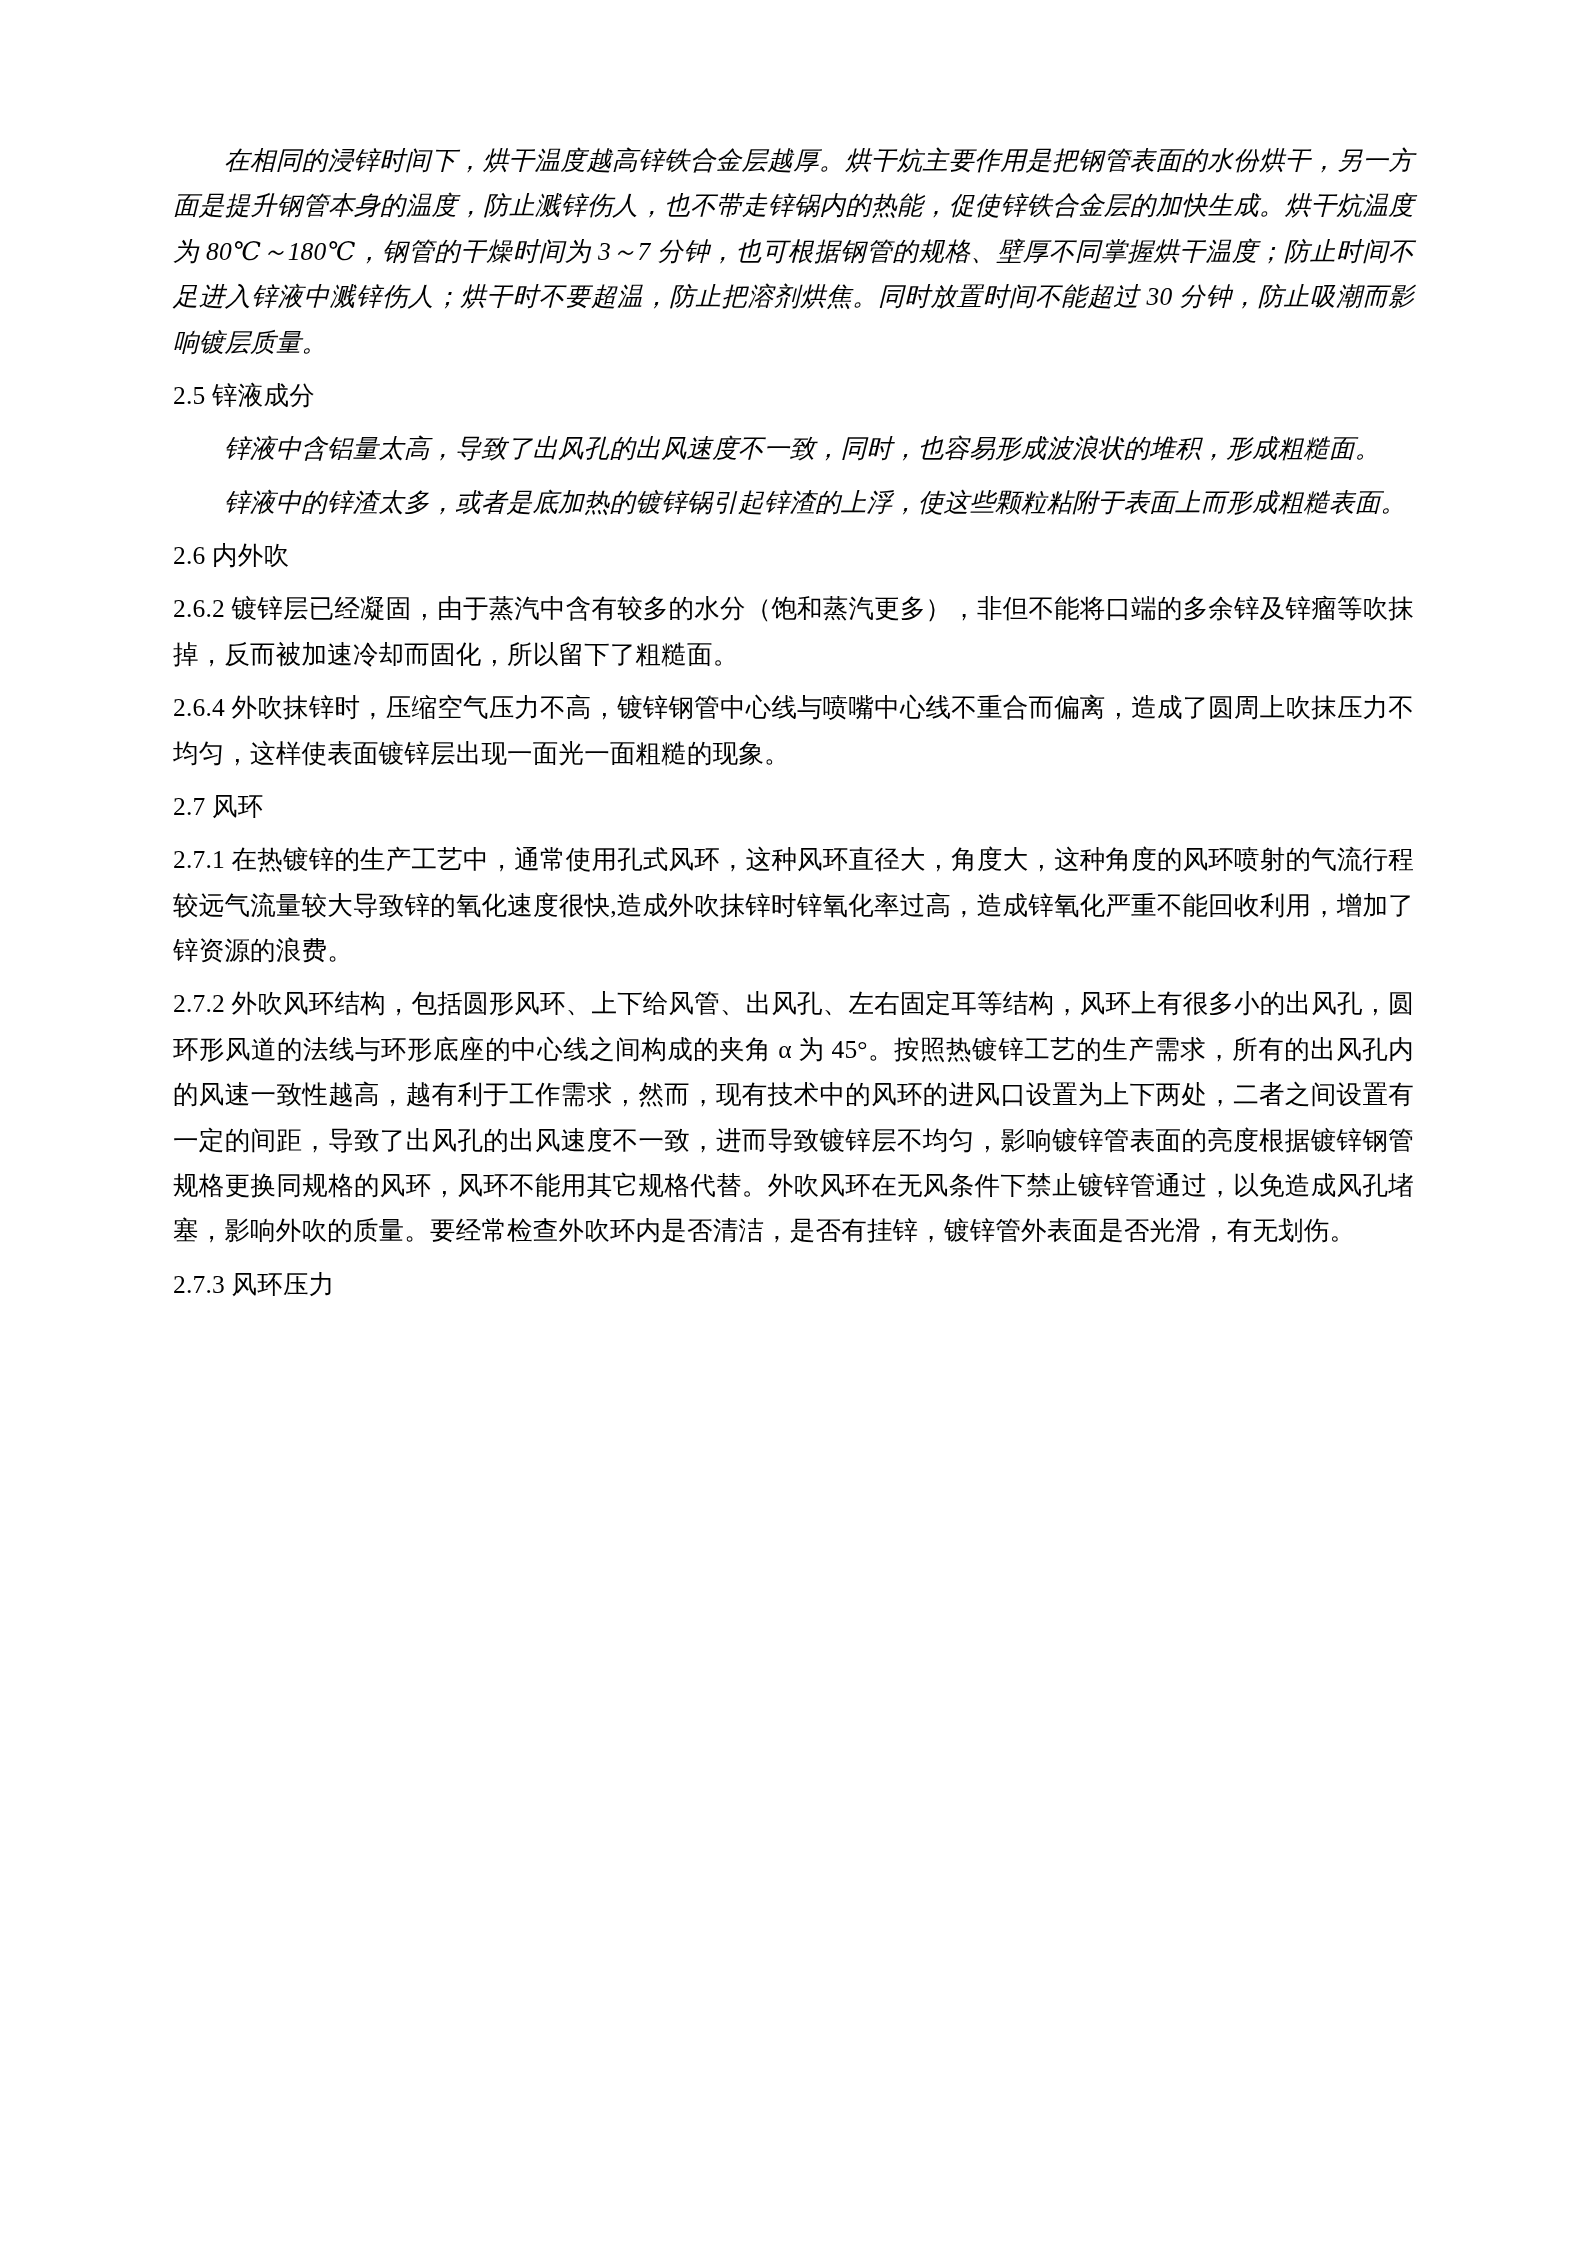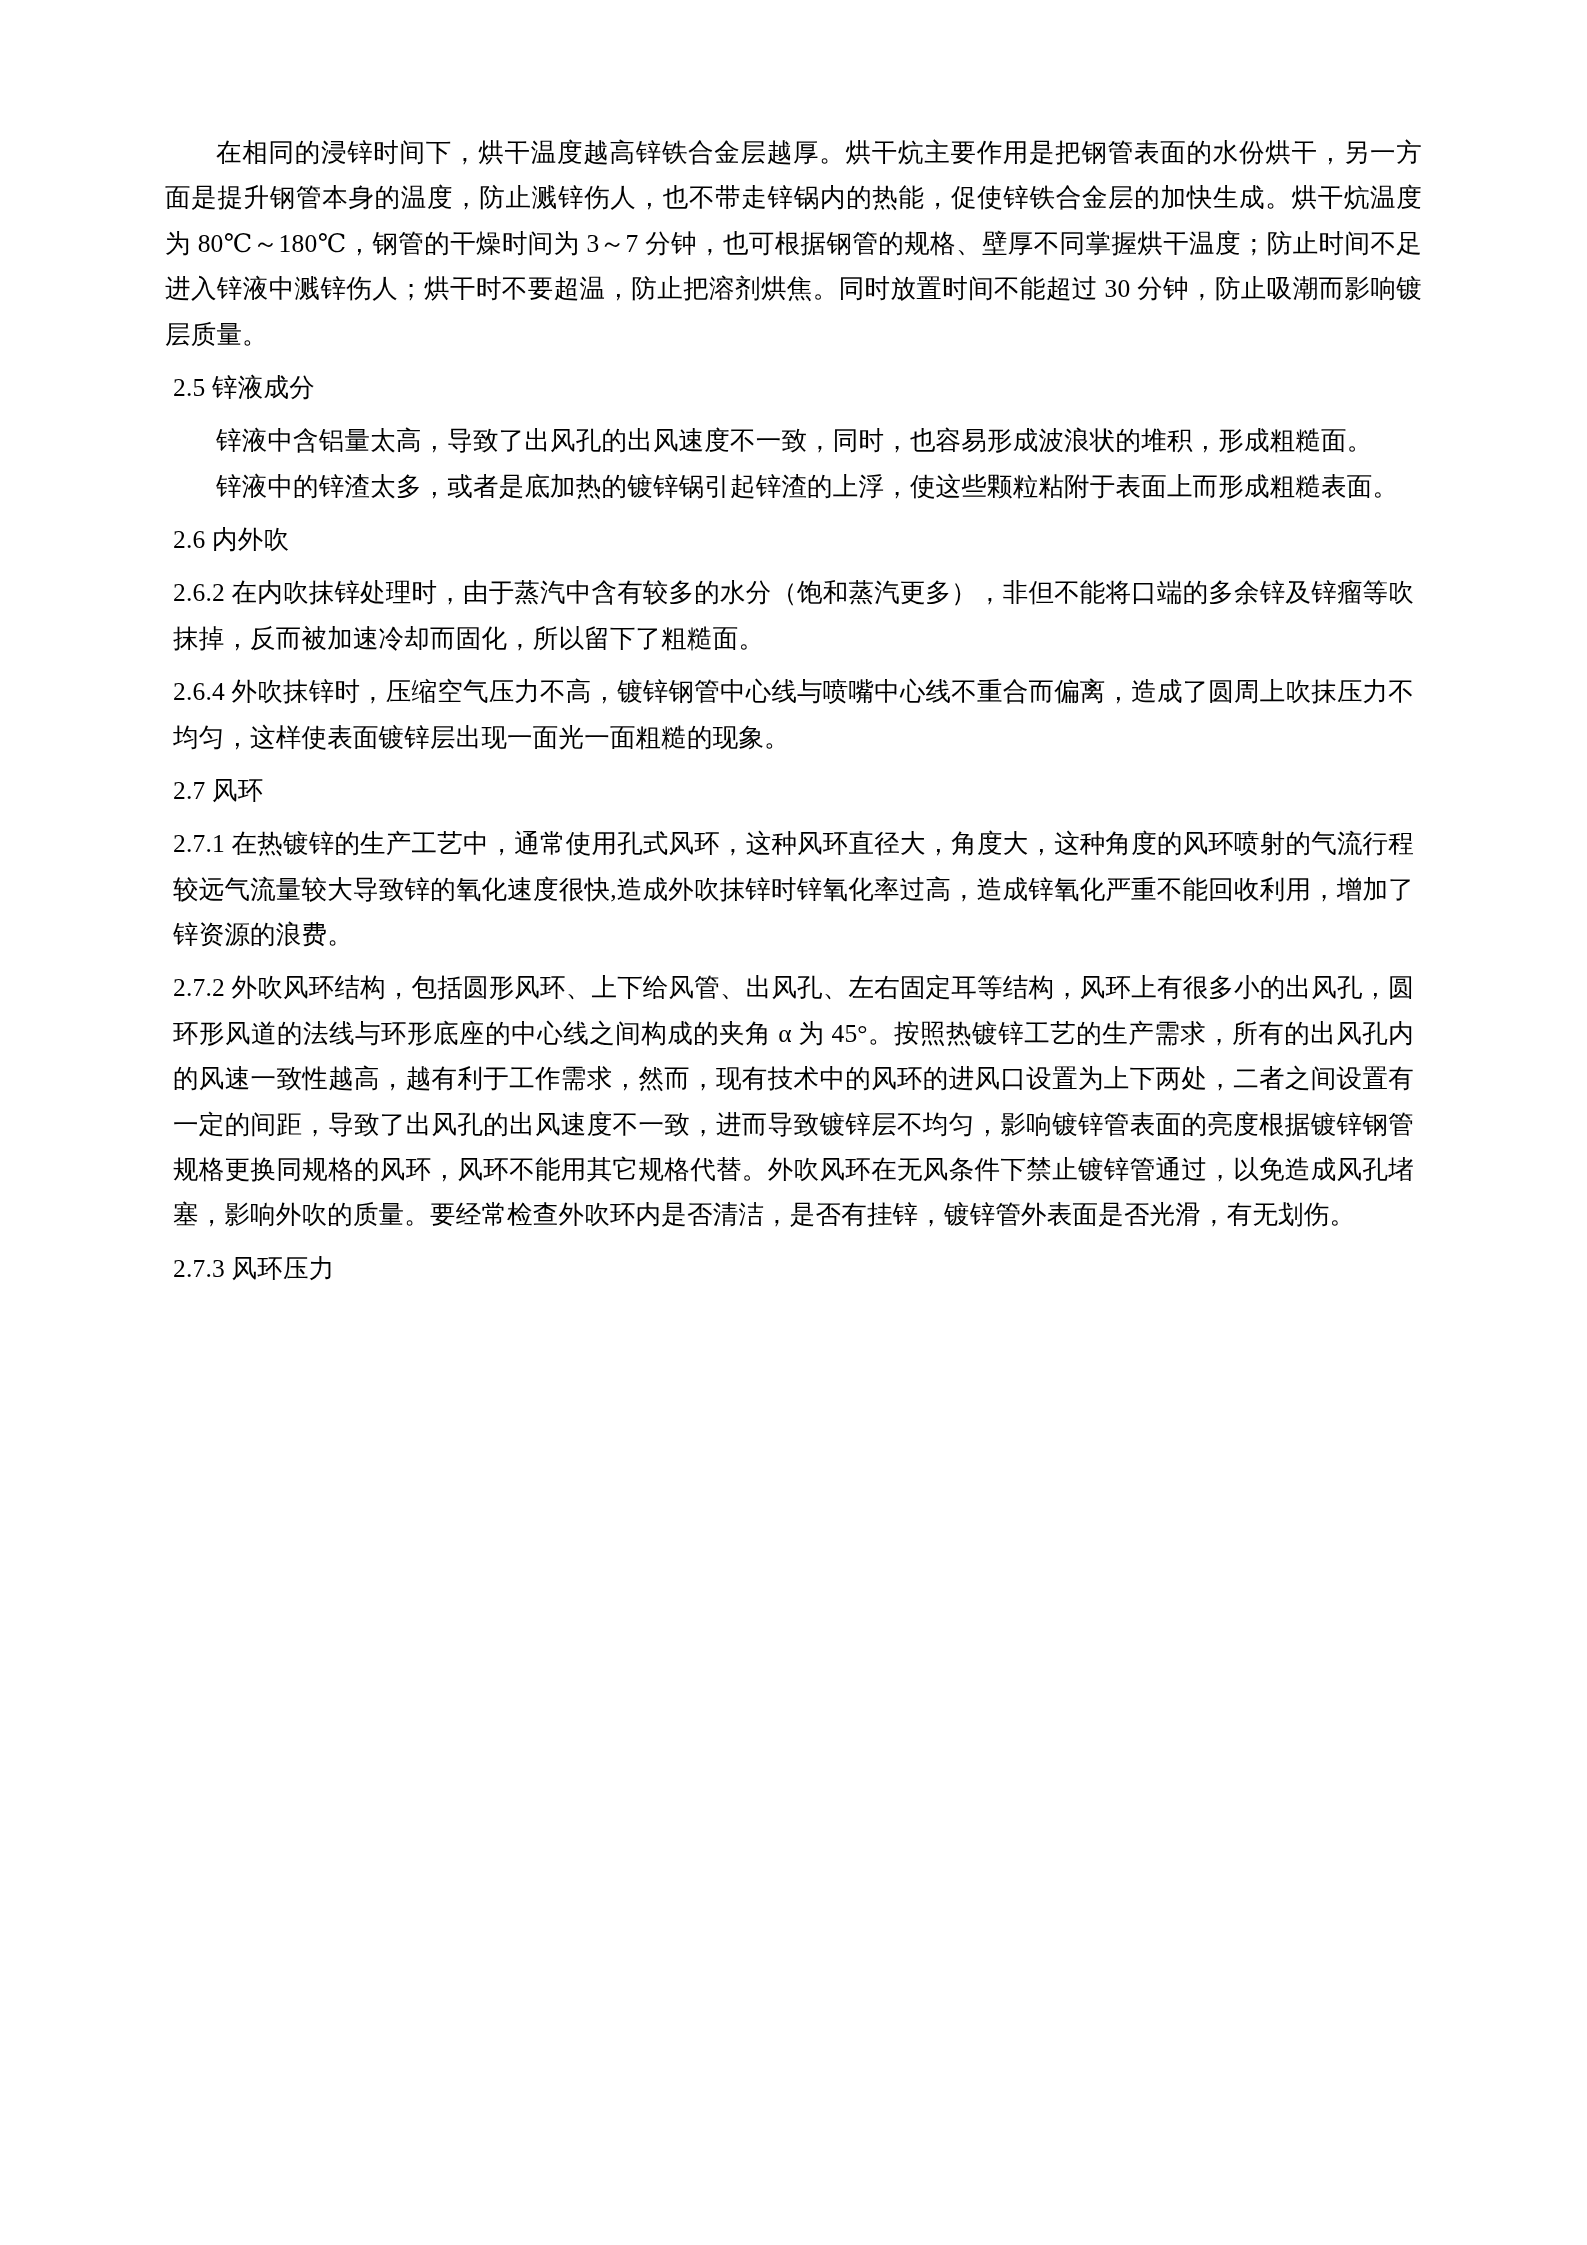--- a/index.html
+++ b/index.html
@@ -25,34 +25,35 @@
     line-height: 1.78;
     text-align: justify;
     text-justify: inter-ideograph;
     letter-spacing: 0.2px;
   }
   .p {
     margin: 8px;
     text-indent: 0;
   }
   .p-indent {
-    margin: 0;
+    margin: 8px;
     text-indent: 2em;
+    font-style: italic;
   }
 </style>
 </head>
 <body>
 
 <div class="page">
   <div class="doc">
     <p class="p-indent">在相同的浸锌时间下，烘干温度越高锌铁合金层越厚。烘干炕主要作用是把钢管表面的水份烘干，另一方面是提升钢管本身的温度，防止溅锌伤人，也不带走锌锅内的热能，促使锌铁合金层的加快生成。烘干炕温度为 80℃～180℃，钢管的干燥时间为 3～7 分钟，也可根据钢管的规格、壁厚不同掌握烘干温度；防止时间不足进入锌液中溅锌伤人；烘干时不要超温，防止把溶剂烘焦。同时放置时间不能超过 30 分钟，防止吸潮而影响镀层质量。</p>
     <p class="p">2.5 锌液成分</p>
     <p class="p-indent">锌液中含铝量太高，导致了出风孔的出风速度不一致，同时，也容易形成波浪状的堆积，形成粗糙面。</p>
     <p class="p-indent">锌液中的锌渣太多，或者是底加热的镀锌锅引起锌渣的上浮，使这些颗粒粘附于表面上而形成粗糙表面。</p>
     <p class="p">2.6 内外吹</p>
-    <p class="p">2.6.2 在内吹抹锌处理时，由于蒸汽中含有较多的水分（饱和蒸汽更多），非但不能将口端的多余锌及锌瘤等吹抹掉，反而被加速冷却而固化，所以留下了粗糙面。</p>
+    <p class="p">2.6.2 镀锌层已经凝固，由于蒸汽中含有较多的水分（饱和蒸汽更多），非但不能将口端的多余锌及锌瘤等吹抹掉，反而被加速冷却而固化，所以留下了粗糙面。</p>
     <p class="p">2.6.4 外吹抹锌时，压缩空气压力不高，镀锌钢管中心线与喷嘴中心线不重合而偏离，造成了圆周上吹抹压力不均匀，这样使表面镀锌层出现一面光一面粗糙的现象。</p>
     <p class="p">2.7 风环</p>
     <p class="p">2.7.1 在热镀锌的生产工艺中，通常使用孔式风环，这种风环直径大，角度大，这种角度的风环喷射的气流行程较远气流量较大导致锌的氧化速度很快,造成外吹抹锌时锌氧化率过高，造成锌氧化严重不能回收利用，增加了锌资源的浪费。</p>
     <p class="p">2.7.2 外吹风环结构，包括圆形风环、上下给风管、出风孔、左右固定耳等结构，风环上有很多小的出风孔，圆环形风道的法线与环形底座的中心线之间构成的夹角 α 为 45°。按照热镀锌工艺的生产需求，所有的出风孔内的风速一致性越高，越有利于工作需求，然而，现有技术中的风环的进风口设置为上下两处，二者之间设置有一定的间距，导致了出风孔的出风速度不一致，进而导致镀锌层不均匀，影响镀锌管表面的亮度根据镀锌钢管规格更换同规格的风环，风环不能用其它规格代替。外吹风环在无风条件下禁止镀锌管通过，以免造成风孔堵塞，影响外吹的质量。要经常检查外吹环内是否清洁，是否有挂锌，镀锌管外表面是否光滑，有无划伤。</p>
     <p class="p">2.7.3 风环压力</p>
   </div>
 </div>
 
 </body></html>

